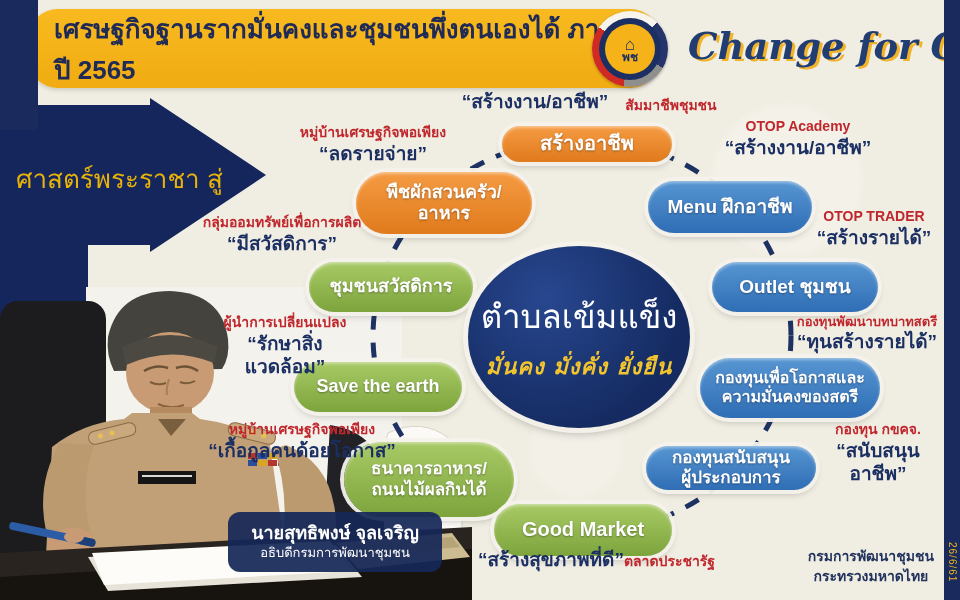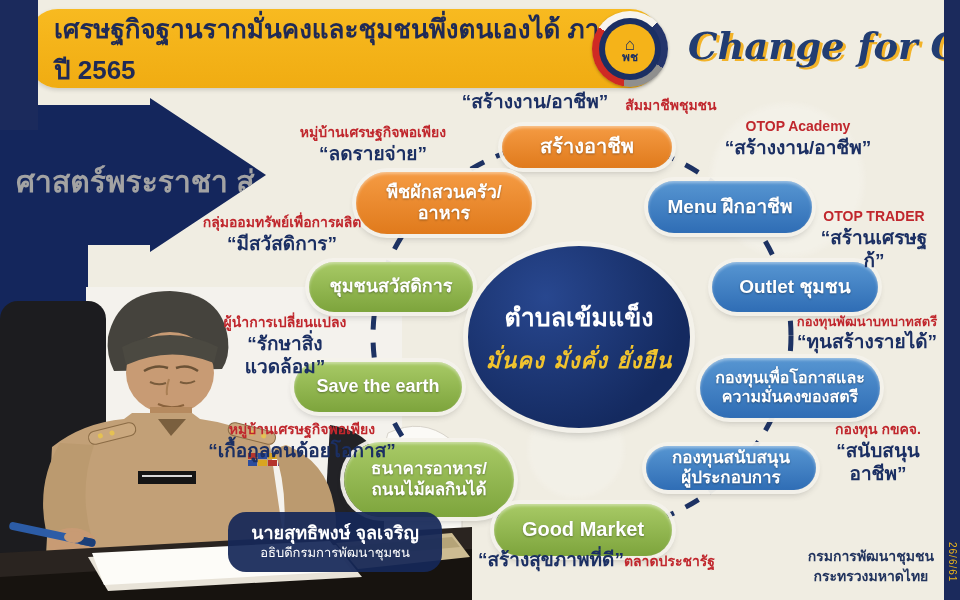--- a/index.html
+++ b/index.html
@@ -30,51 +30,51 @@
     display:flex;flex-direction:column;align-items:center;justify-content:center;line-height:1;}
   .logo-core .roof{font-size:17px;font-weight:bold;}
   .logo-core .mono{font-size:12px;font-weight:bold;margin-top:-2px;}
   .slogan{position:absolute;left:688px;top:24px;width:250px;z-index:8;
     font-family:"DejaVu Serif","Liberation Serif",serif;font-style:italic;font-weight:bold;
     font-size:37px;color:#223d72;white-space:nowrap;
     text-shadow:3px 2px 0 rgba(242,176,30,.95);}
   
   .arrow{position:absolute;left:0;top:98px;width:266px;height:270px;background:#14265c;z-index:2;
     clip-path:polygon(0px 7px,150px 7px,150px 0px,266px 77px,150px 154px,150px 147px,88px 147px,88px 270px,0px 270px);}
-  .arrow-label{position:absolute;left:16px;top:60px;width:240px;color:#a3a3a3;
-    font-weight:bold;font-size:30px;}
+  .arrow-label{position:absolute;left:16px;top:60px;width:240px;color:#eab308;
+    font-weight:normal;font-size:26px;}
   
   .ring{position:absolute;left:0;top:0;z-index:4;pointer-events:none;}
   
   .pill{position:absolute;z-index:5;border-radius:999px;display:flex;flex-direction:column;
     align-items:center;justify-content:center;color:#fff;font-weight:bold;text-align:center;
     line-height:1.18;text-shadow:0 1px 2px rgba(0,0,0,.35);
     box-shadow:0 0 0 4px rgba(244,242,235,.95),0 4px 7px rgba(60,60,60,.3),inset 0 2px 3px rgba(255,255,255,.4);}
   .pill.orange{background:linear-gradient(180deg,#f59b43,#e07a1c);}
   .pill.blue{background:linear-gradient(180deg,#5796d2,#2f6db5);align-items:center;}
   .pill.green{background:linear-gradient(180deg,#a8ca66,#7da43c);}
   
   .center-circle{position:absolute;left:468px;top:246px;width:222px;height:182px;border-radius:50%;
     background:radial-gradient(circle at 35% 28%,#28478f,#142a60 72%);z-index:5;
     display:flex;flex-direction:column;align-items:center;justify-content:center;
     box-shadow:0 0 0 5px rgba(244,242,235,.95),0 5px 10px rgba(50,50,50,.35);}
-  .center-title{color:#fff;font-weight:bold;font-size:25px;}
+  .center-title{color:#fff;font-weight:normal;font-size:33px;}
   .center-sub{margin-top:6px;color:#f2c42e;font-weight:bold;font-size:22px;font-style:italic;
     font-family:"DejaVu Serif","Liberation Serif",serif;letter-spacing:1px;}
   
   .anno{position:absolute;z-index:6;text-align:center;line-height:1.25;}
   .anno .red{display:block;color:#c0272d;font-weight:bold;font-size:14px;}
   .anno .navy{display:block;color:#1b2f63;font-weight:bold;font-size:19px;}
   .anno.row{display:flex;align-items:baseline;white-space:nowrap;}
   .anno.row .red,.anno.row .navy{display:inline;}
   
   .photo{position:absolute;left:0;top:285px;width:472px;height:315px;z-index:3;}
   
   .badge{position:absolute;left:228px;top:512px;width:214px;height:60px;z-index:7;
-    background:rgba(21,40,88,.93);border-radius:18px;display:flex;flex-direction:column;
+    background:rgba(21,40,88,.93);border-radius:12px;display:flex;flex-direction:column;
     align-items:center;justify-content:center;color:#fff;text-align:center;line-height:1.3;}
   .badge .name{font-size:18px;font-weight:bold;}
   .badge .role{font-size:13px;}
   
   .footer{position:absolute;right:26px;top:547px;z-index:6;text-align:center;color:#22345e;
     font-size:14px;font-weight:bold;line-height:1.4;}
 </style>
 </head>
 <body>
 
@@ -98,21 +98,21 @@
   <div class="slogan">Change for Good</div>
 
   <div class="arrow">
     <div class="arrow-label">ศาสตร์พระราชา สู่</div>
   </div>
 
   <svg class="ring" width="960" height="600">
     <ellipse cx="582" cy="336" rx="209" ry="197" fill="none" stroke="#1d3263" stroke-width="5" stroke-dasharray="15 13"></ellipse>
   </svg>
 
-  <div class="pill orange" style="left:502px;top:126px;width:170px;height:42px;font-size:20px;">
+  <div class="pill orange" style="left:502px;top:126px;width:170px;height:36px;font-size:20px;">
       <span>สร้างอาชีพ</span>
       <span></span>
     </div>
   <div class="pill orange" style="left:356px;top:172px;width:176px;height:62px;font-size:18px;">
       <span>พืชผักสวนครัว/</span>
       <span>อาหาร</span>
     </div>
   <div class="pill blue" style="left:648px;top:181px;width:164px;height:52px;font-size:19px;">
       <span>Menu ฝึกอาชีพ</span>
       <span></span>
@@ -164,21 +164,21 @@
   <div class="anno" style="left:722px;top:118px;width:152px;">
       <span class="red">OTOP Academy</span>
       <span class="navy">“สร้างงาน/อาชีพ”</span>
     </div>
   <div class="anno" style="left:194px;top:214px;width:176px;">
       <span class="red">กลุ่มออมทรัพย์เพื่อการผลิต</span>
       <span class="navy">“มีสวัสดิการ”</span>
     </div>
   <div class="anno" style="left:815px;top:208px;width:118px;">
       <span class="red">OTOP TRADER</span>
-      <span class="navy">“สร้านเศรษฐก้”</span>
+      <span class="navy">“สร้างรายได้”</span>
     </div>
   <div class="anno" style="left:788px;top:314px;width:158px;">
       <span class="red" style="font-size:13px;">กองทุนพัฒนาบทบาทสตรี</span>
       <span class="navy">“ทุนสร้างรายได้”</span>
     </div>
   <div class="anno" style="left:210px;top:314px;width:150px;">
       <span class="red">ผู้นำการเปลี่ยนแปลง</span>
       <span class="navy">“รักษาสิ่งแวดล้อม”</span>
     </div>
   <div class="anno" style="left:812px;top:421px;width:132px;">

